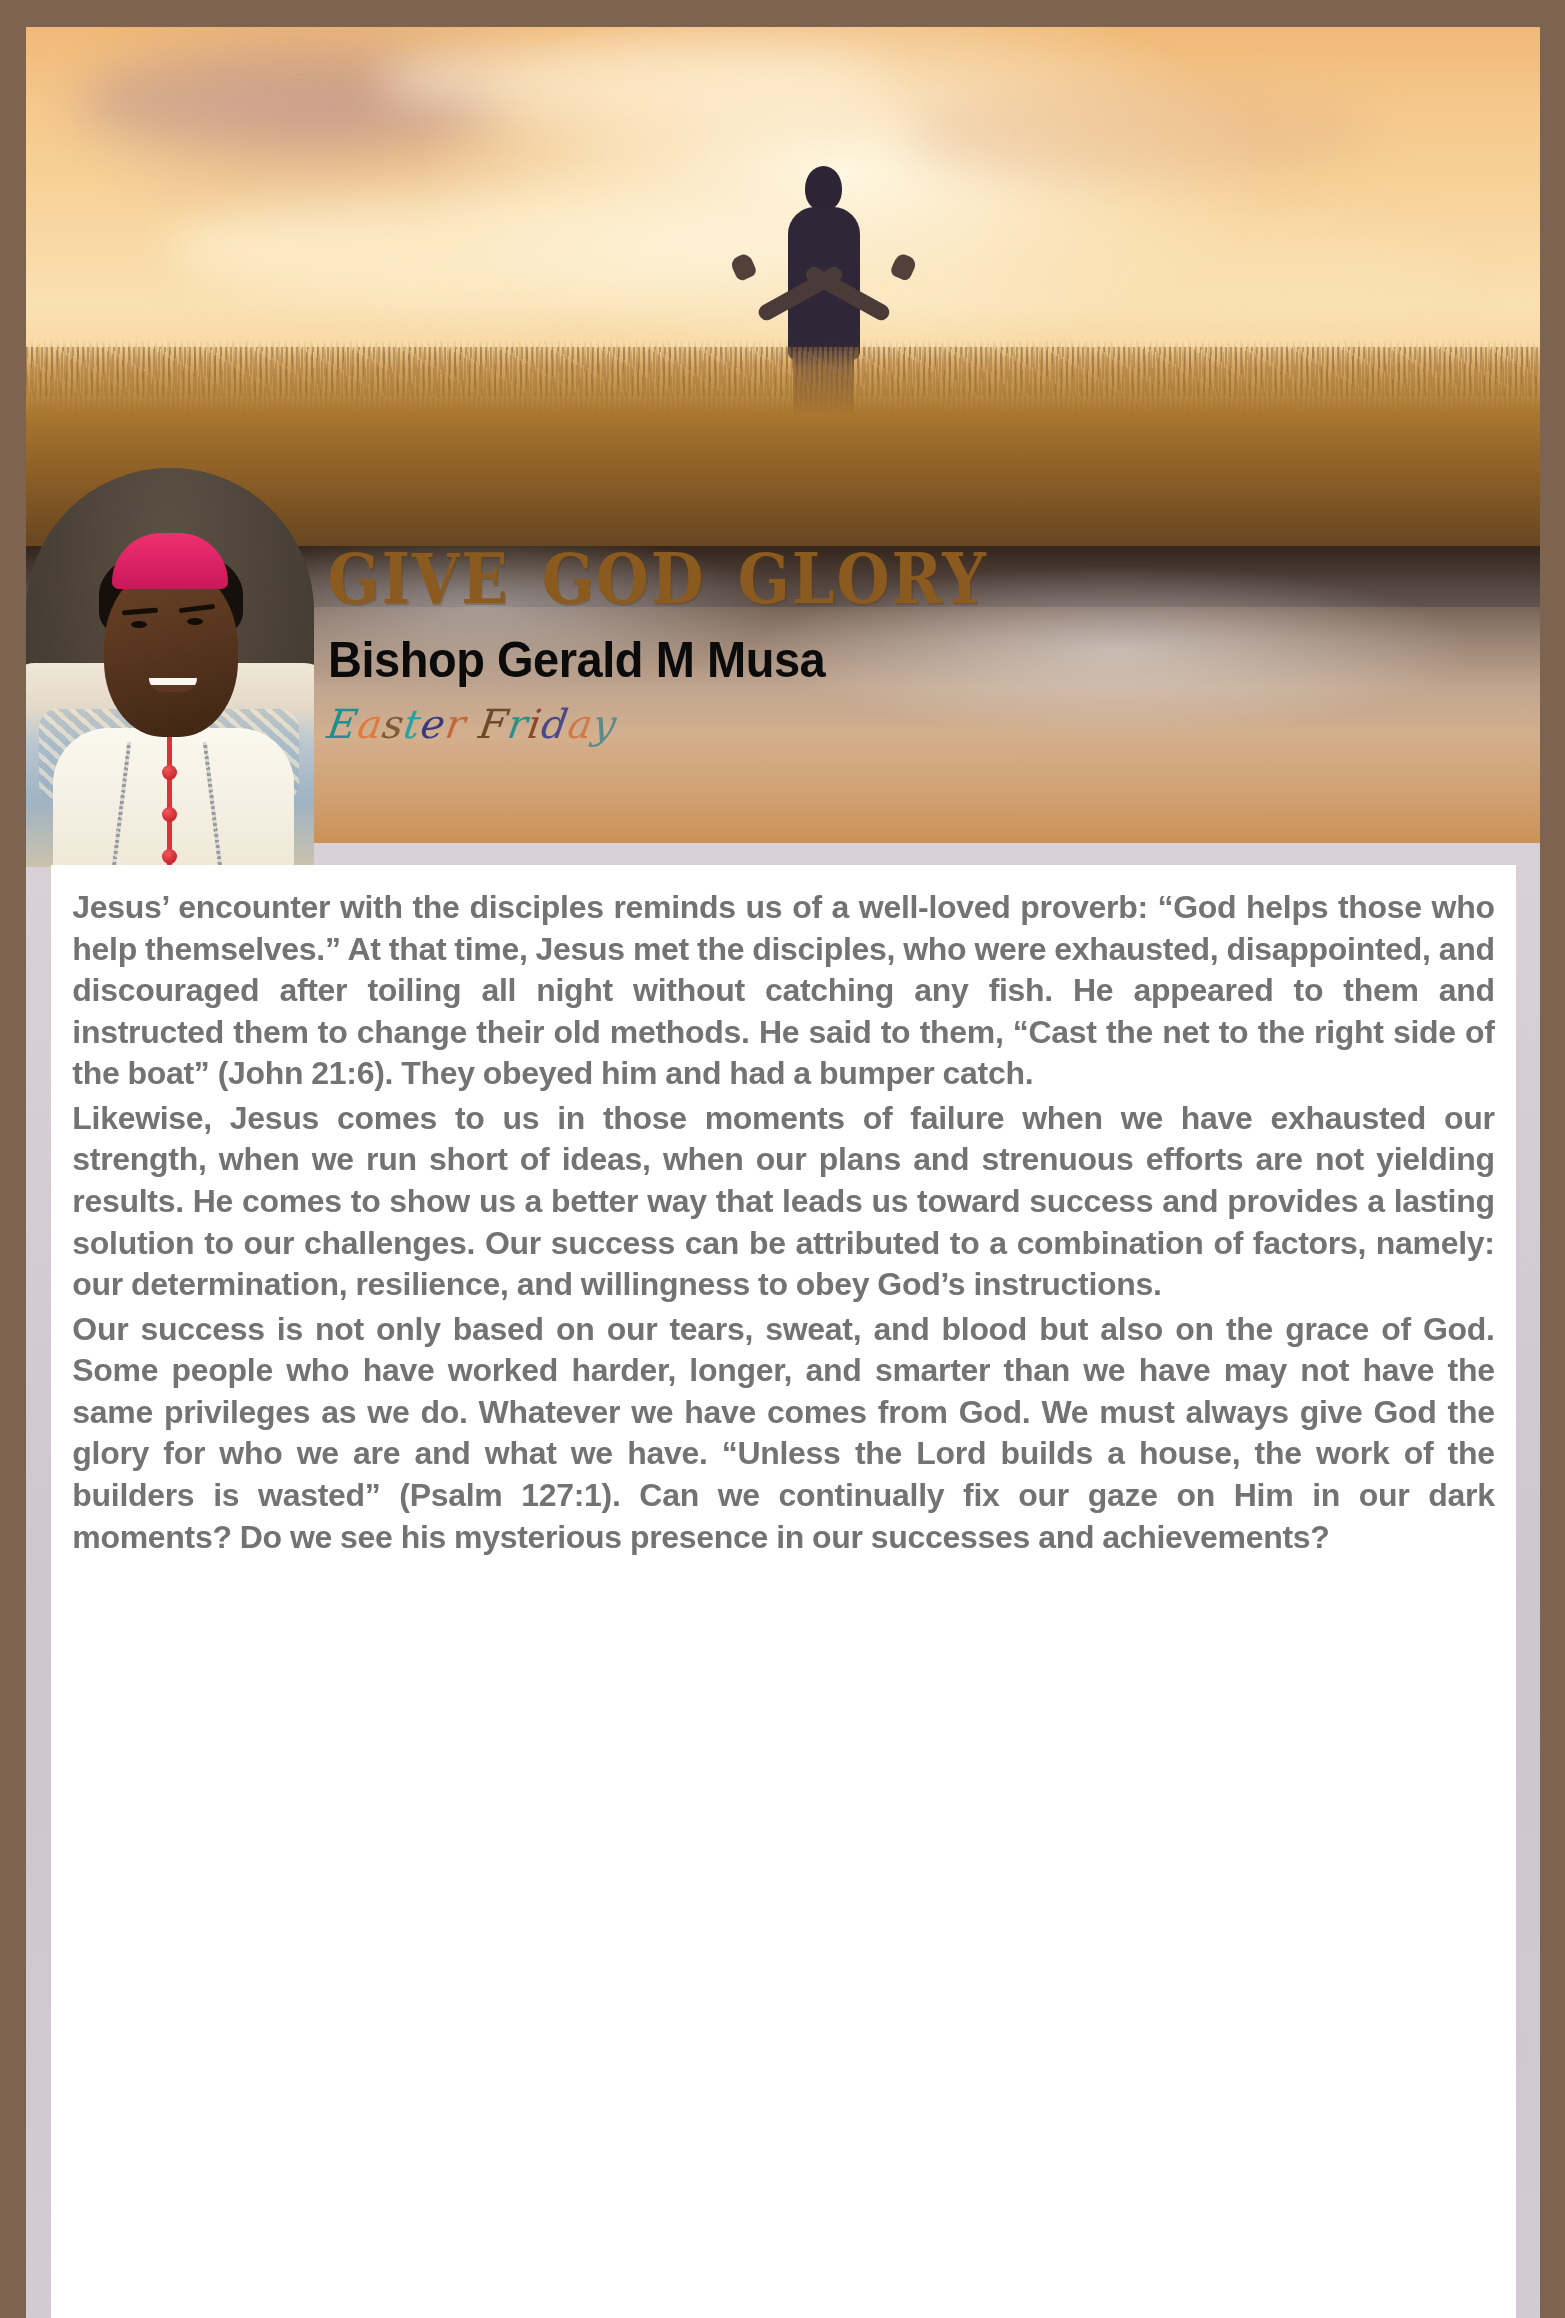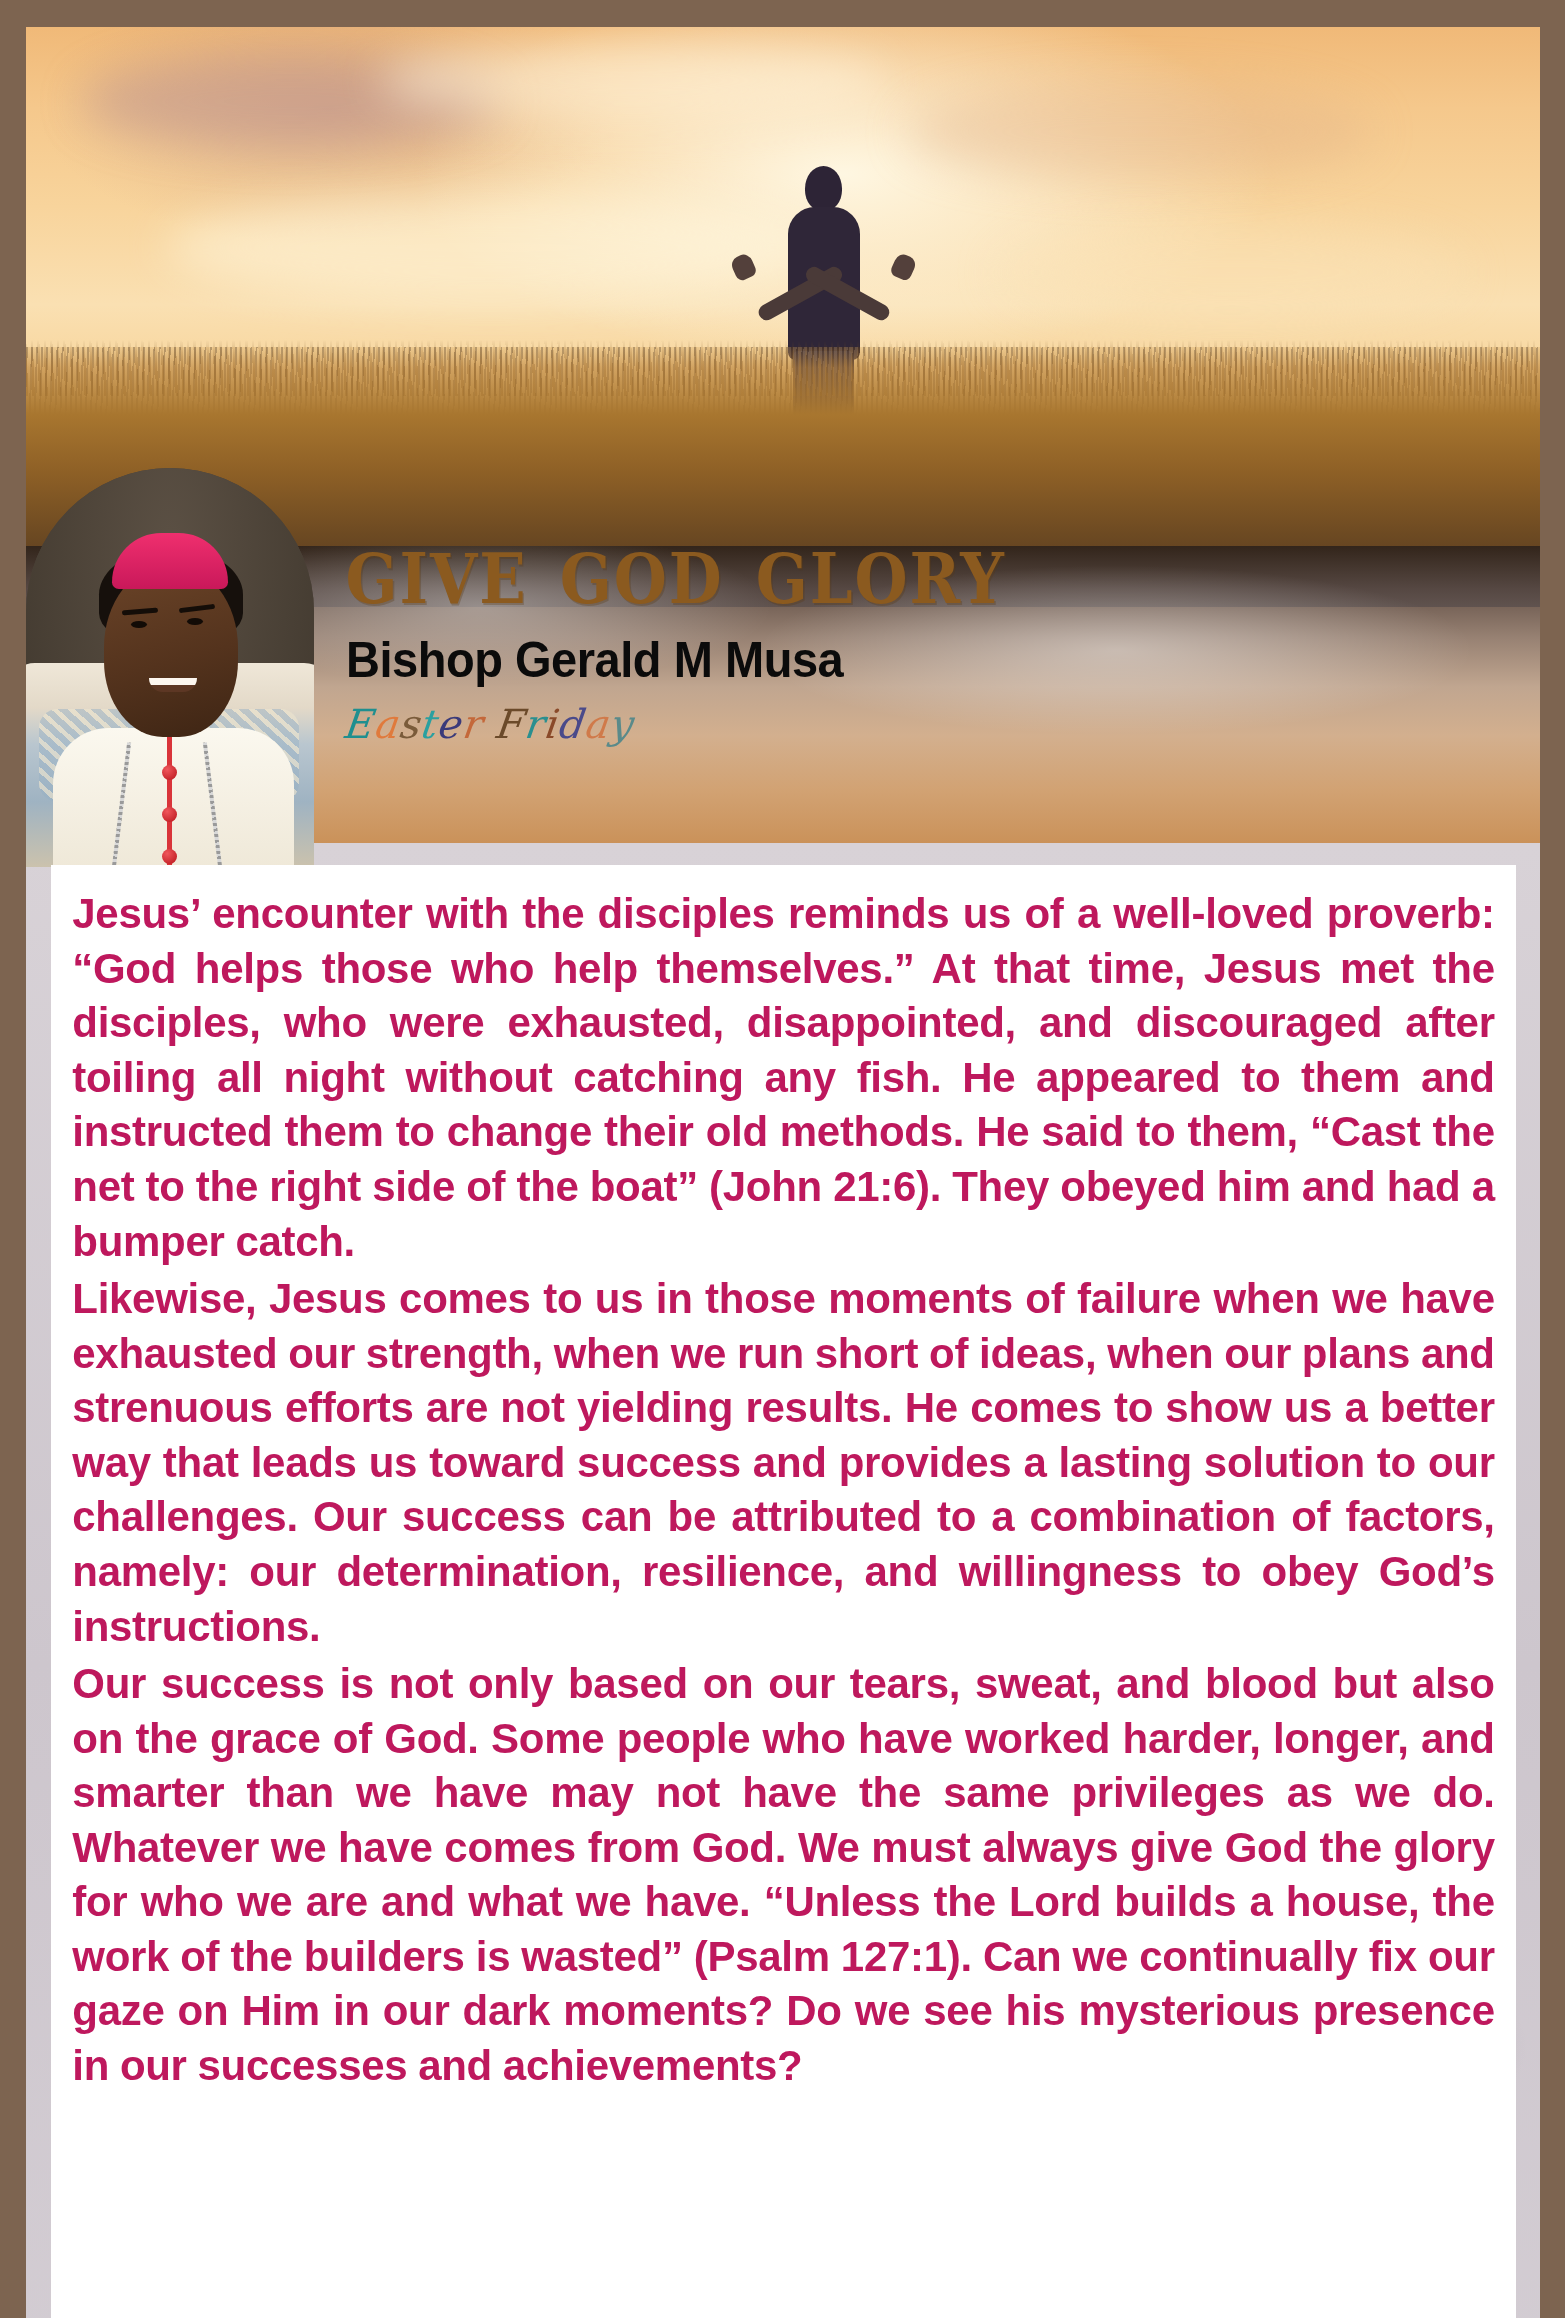--- a/index.html
+++ b/index.html
@@ -181,21 +181,21 @@
   .p-zucchetto{position:absolute;left:86px;top:65px;width:116px;height:56px;
           border-radius:60px 60px 8.3px 8.3px;background:linear-gradient(180deg,#ef2f6e,#c9185a);}
   .p-eye{position:absolute;width:16px;height:7px;border-radius:50%;background:#120b06;}
   .p-eye.l{left:105px;top:153px;} .p-eye.r{left:161px;top:150px;}
   .p-brow{position:absolute;width:36px;height:5.1px;border-radius:2.8px;background:#140d08;}
   .p-brow.l{left:96px;top:141px;transform:rotate(-5deg);} .p-brow.r{left:153px;top:138px;transform:rotate(-7deg);}
   .p-smile{position:absolute;left:123px;top:210px;width:48px;height:14px;border-radius:0 0 24px 24px;
           background:linear-gradient(180deg,#fdf7f0 0 52%, #5d3724 52%);}
 
   
-  .titleblock{position:absolute;left:320px;top:492px;width:788px;z-index:5;}
+  .titleblock{position:absolute;left:302px;top:492px;width:788px;z-index:5;}
   .title{
     font-family:"DejaVu Serif", serif;
     font-weight:bold;
     font-size:87px;
     line-height:1.0;
     color:#8b5a1f;
     letter-spacing:1.9px;
     font-variant:small-caps;
     text-transform:lowercase;
     margin:0 0 3.7px 0;
@@ -231,23 +231,23 @@
     left:25.5px; top:838px;
     width:1465px;
     min-height:1679px;
     background:#ffffff;
     padding:22px 21.3px 18.5px 21.3px;
   }
   .body-p{
     margin:0 0 2.8px 0;
     font-family:"Liberation Sans", sans-serif;
     font-weight:bold;
-    font-size:42px;
+    font-size:32px;
     line-height:1.30;
-    color:#be185d;
+    color:#737373;
     text-align:justify;
     text-justify:inter-word;
     letter-spacing:-0.3px;
     word-spacing:-0.5px;
   }
   .body-p:last-child{margin-bottom:16px;}
 </style>
 </head>
 <body>
 

